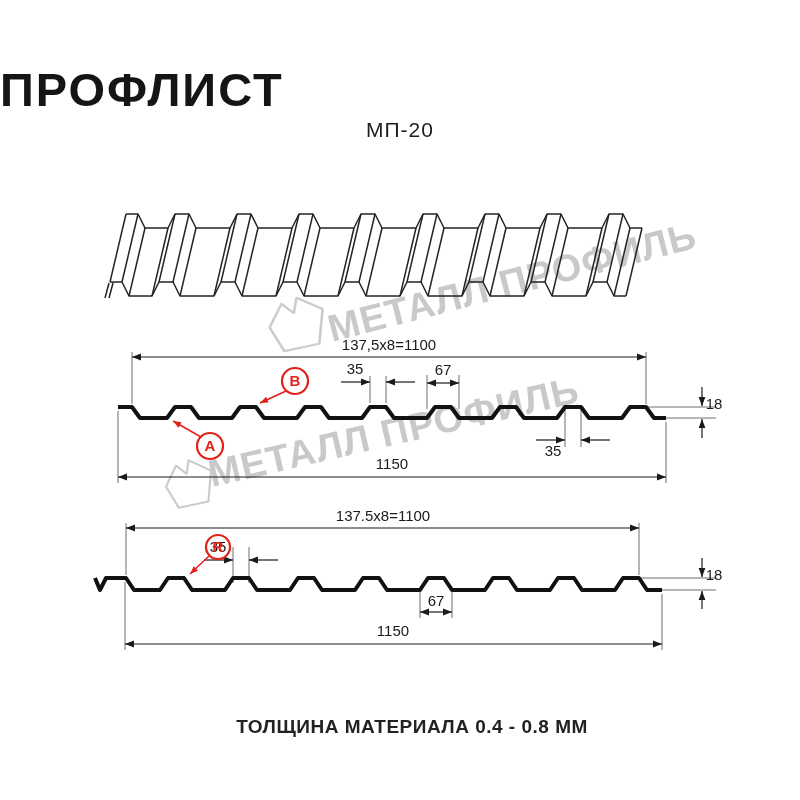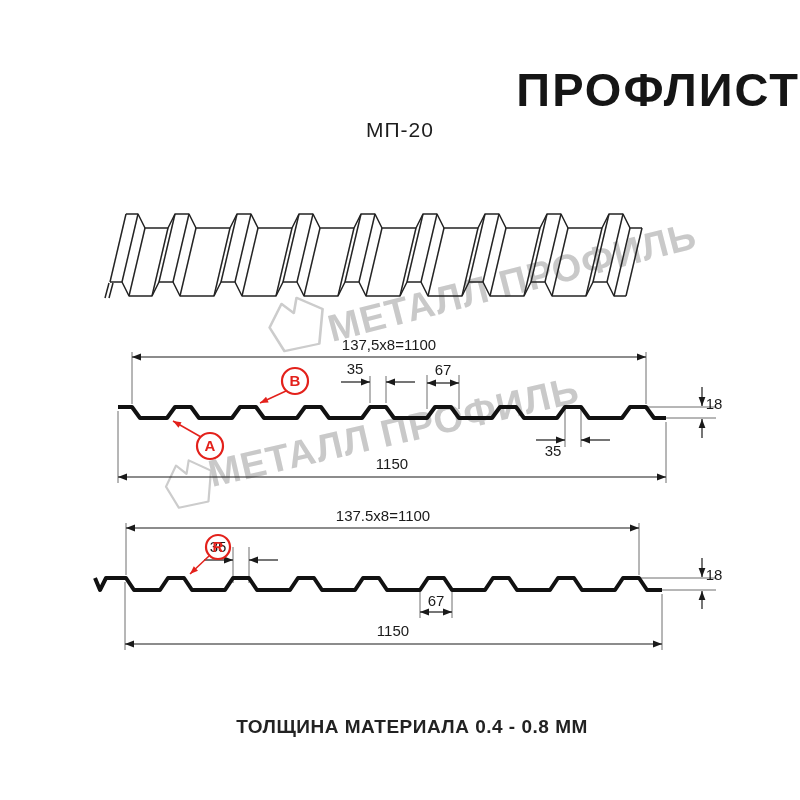--- a/index.html
+++ b/index.html
@@ -1,18 +1,18 @@
 <!DOCTYPE html>
 <html><head>
 <meta charset="utf-8">
 <style>
   html,body{margin:0;padding:0;background:#fff;}
   .stage{position:relative;width:800px;height:800px;background:#ffffff;overflow:hidden;
          font-family:"Liberation Sans", sans-serif;color:#1a1a1a;}
-  .title{position:absolute;left:0;top:62px;width:800px;text-align:right;
+  .title{position:absolute;left:0;top:62px;width:800px;text-align:left;
          font-size:47px;font-weight:800;letter-spacing:2px;color:#151515;}
   .subtitle{position:absolute;left:0;top:118px;width:800px;text-align:center;
          font-size:21px;font-weight:400;letter-spacing:1px;color:#1d1d1d;}
   .footer{position:absolute;left:12px;top:716px;width:800px;text-align:center;
          font-size:19px;font-weight:600;letter-spacing:.5px;color:#222;}
   svg.draw{position:absolute;left:0;top:0;}
   .dimtxt{font-size:15px;fill:#1a1a1a;}
   .redtxt{font-size:15px;font-weight:600;fill:#e3211b;}
 </style>
 </head>

